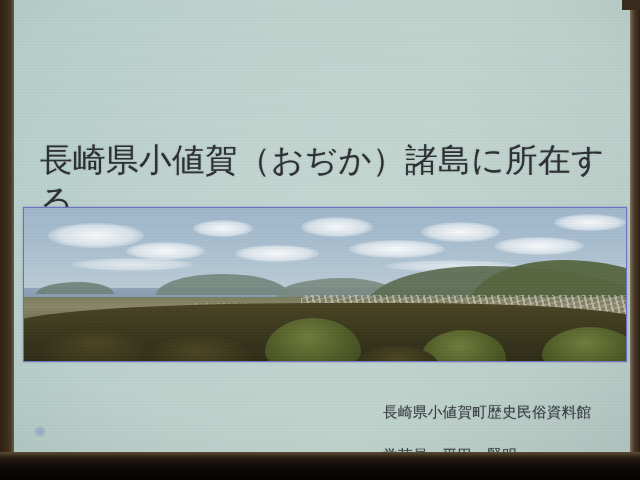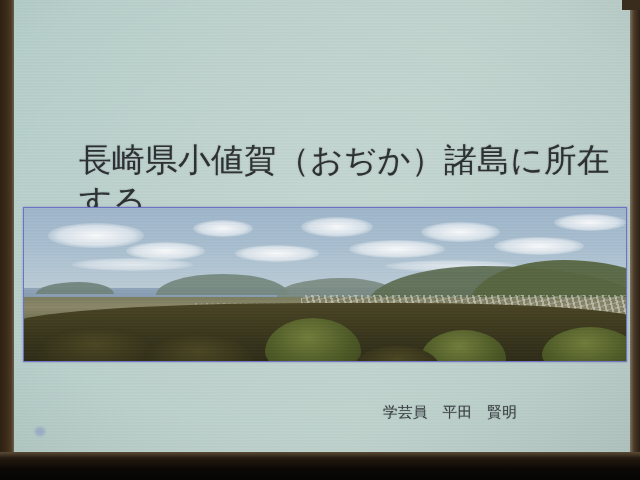--- a/index.html
+++ b/index.html
@@ -33,21 +33,21 @@
      background:linear-gradient(90deg,#7d7262 0%,#4a3a26 40%,#2b2015 100%);}
   #band-bottom{left:0;top:452px;width:640px;height:28px;
      background:linear-gradient(180deg,#5a4b36 0%,#241a10 22%,#0b0805 60%,#070504 100%);}
   #band-top-right{left:622px;top:0;width:18px;height:10px;background:#3a2c1c;}
 
   
   #title{position:absolute;left:27px;top:99px;width:580px;
      color:#2b2f31;font-size:32.5px;line-height:41px;letter-spacing:.5px;
      font-weight:500;white-space:pre-line;
      text-shadow:0 0 1.4px rgba(60,70,72,.55), 0 1px 1.2px rgba(255,255,255,.22);}
-  .tline{display:block;margin-left:39px;}
+  .tline{display:block;}
 
   
   #photo-frame{position:absolute;left:10px;top:207px;width:604px;height:155px;
      border:1.6px solid #6e72c4;box-sizing:border-box;overflow:hidden;
      box-shadow:0 0 2px rgba(90,95,180,.5);}
   #photo{position:absolute;inset:0;overflow:hidden;}
 
   
   .sky{position:absolute;left:0;top:0;width:100%;height:62%;
      background:linear-gradient(180deg,#9fb6cb 0%,#a9bfd0 42%,#b6c8d4 72%,#c0cfd7 100%);}
@@ -169,20 +169,21 @@
         <div class="bush bush-g" style="left:66%;bottom:-10%;width:14%;height:30%;"></div>
         <div class="bush bush-d" style="left:2%;bottom:-6%;width:20%;height:28%;"></div>
         <div class="bush bush-d" style="left:20%;bottom:-9%;width:18%;height:26%;"></div>
         <div class="bush bush-g" style="left:86%;bottom:-8%;width:16%;height:30%;"></div>
         <div class="bush bush-d" style="left:55%;bottom:-12%;width:14%;height:22%;"></div>
 
       </div>
     </div>
 
     <div id="credit">
+      <span class="cline">長崎県小値賀町歴史民俗資料館</span>
       <span class="cline">学芸員　平田　賢明</span>
     </div>
 
     <div id="flare"></div>
   </div>
 
   <div class="band" id="band-left"></div>
   <div class="band" id="band-right"></div>
   <div class="band" id="band-bottom"></div>
   <div class="band" id="band-top-right"></div>

